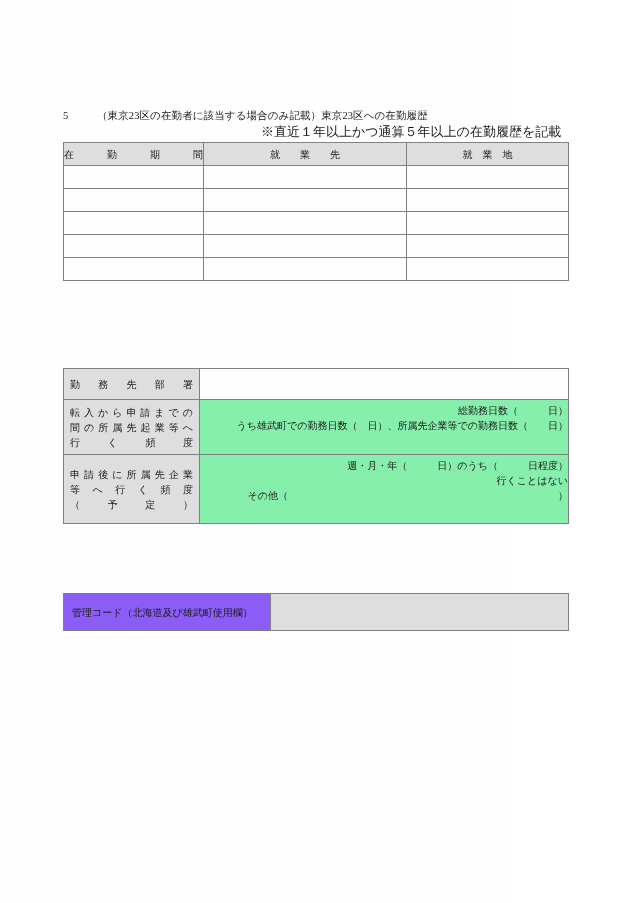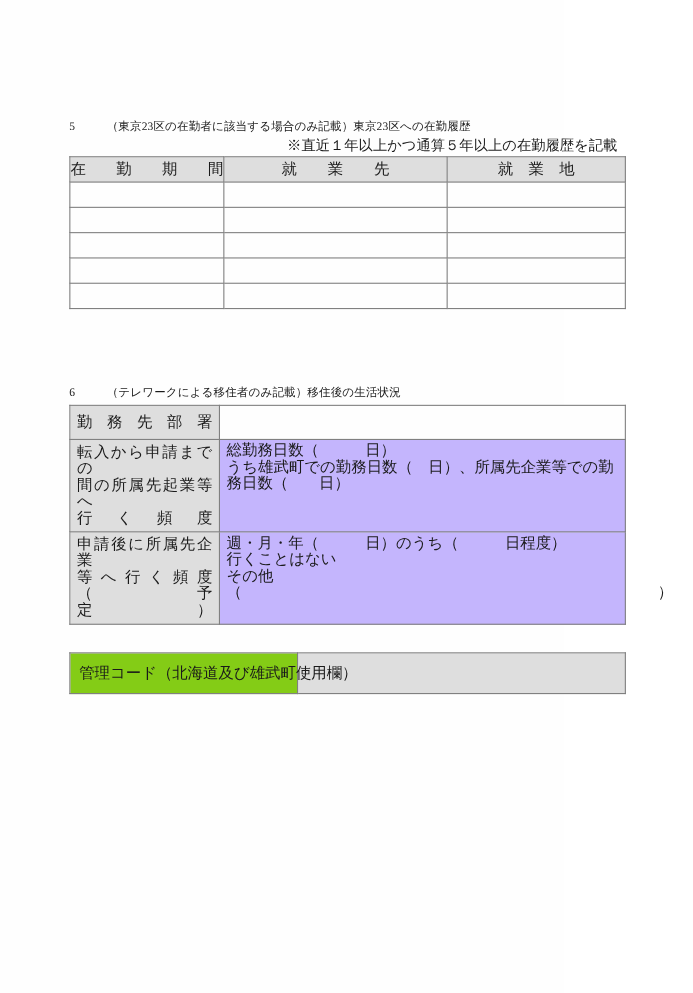--- a/index.html
+++ b/index.html
@@ -59,21 +59,21 @@
 
   
   table.form {
     position: absolute;
     border-collapse: collapse;
     table-layout: fixed;
     background: #fefefe;
   }
   table.form td {
     border: 1px solid #808080;
-    font-size: 14px;
+    font-size: 10px;
     line-height: 15px;
     padding: 0;
     vertical-align: middle;
   }
   .hdr {
     background: #dedede;
     text-align: center;
     height: 20px;
     font-size: 10.5px;
   }
@@ -81,36 +81,36 @@
     background: #dedede;
     text-align: center;
     padding: 4px 6px !important;
     font-size: 10.5px;
     line-height: 15px;
   }
   .blank {
     background: #fefefe;
   }
   .val {
-    background: #c4b5fd;
-    text-align: left;
+    background: #86efac;
+    text-align: right;
     padding: 3px 0 3px 6px !important;
     line-height: 15.5px;
     vertical-align: top !important;
   }
   .spread {
     display: block;
     text-align: justify;
     text-align-last: justify;
   }
   .code-cell {
     background: #dedede;
   }
   .code-lbl {
-    background: #84cc16;
+    background: #8b5cf6;
     text-align: left;
     padding: 5px 8px !important;
     font-size: 9.5px;
     line-height: 14px;
     white-space: nowrap;
   }
   .r5 td { height: 22px; }
 </style>
 </head>
 <body>
@@ -159,23 +159,20 @@
       </tr>
       <tr>
         <td class="blank"></td>
         <td class="blank"></td>
         <td class="blank"></td>
       </tr>
     </tbody>
   </table>
 
 
-  <div class="sec-heading" style="left:63px; top:350px;">
-    <span class="sec-num">6</span><span>（テレワークによる移住者のみ記載）移住後の生活状況</span>
-  </div>
 
   <table class="form" style="left:63px; top:368px; width:505px;">
     <colgroup>
       <col style="width:136px">
       <col style="width:369px">
     </colgroup>
     <tbody>
       <tr>
         <td class="lbl" style="height:22px;">
           <span class="spread">勤 務 先 部 署</span>

